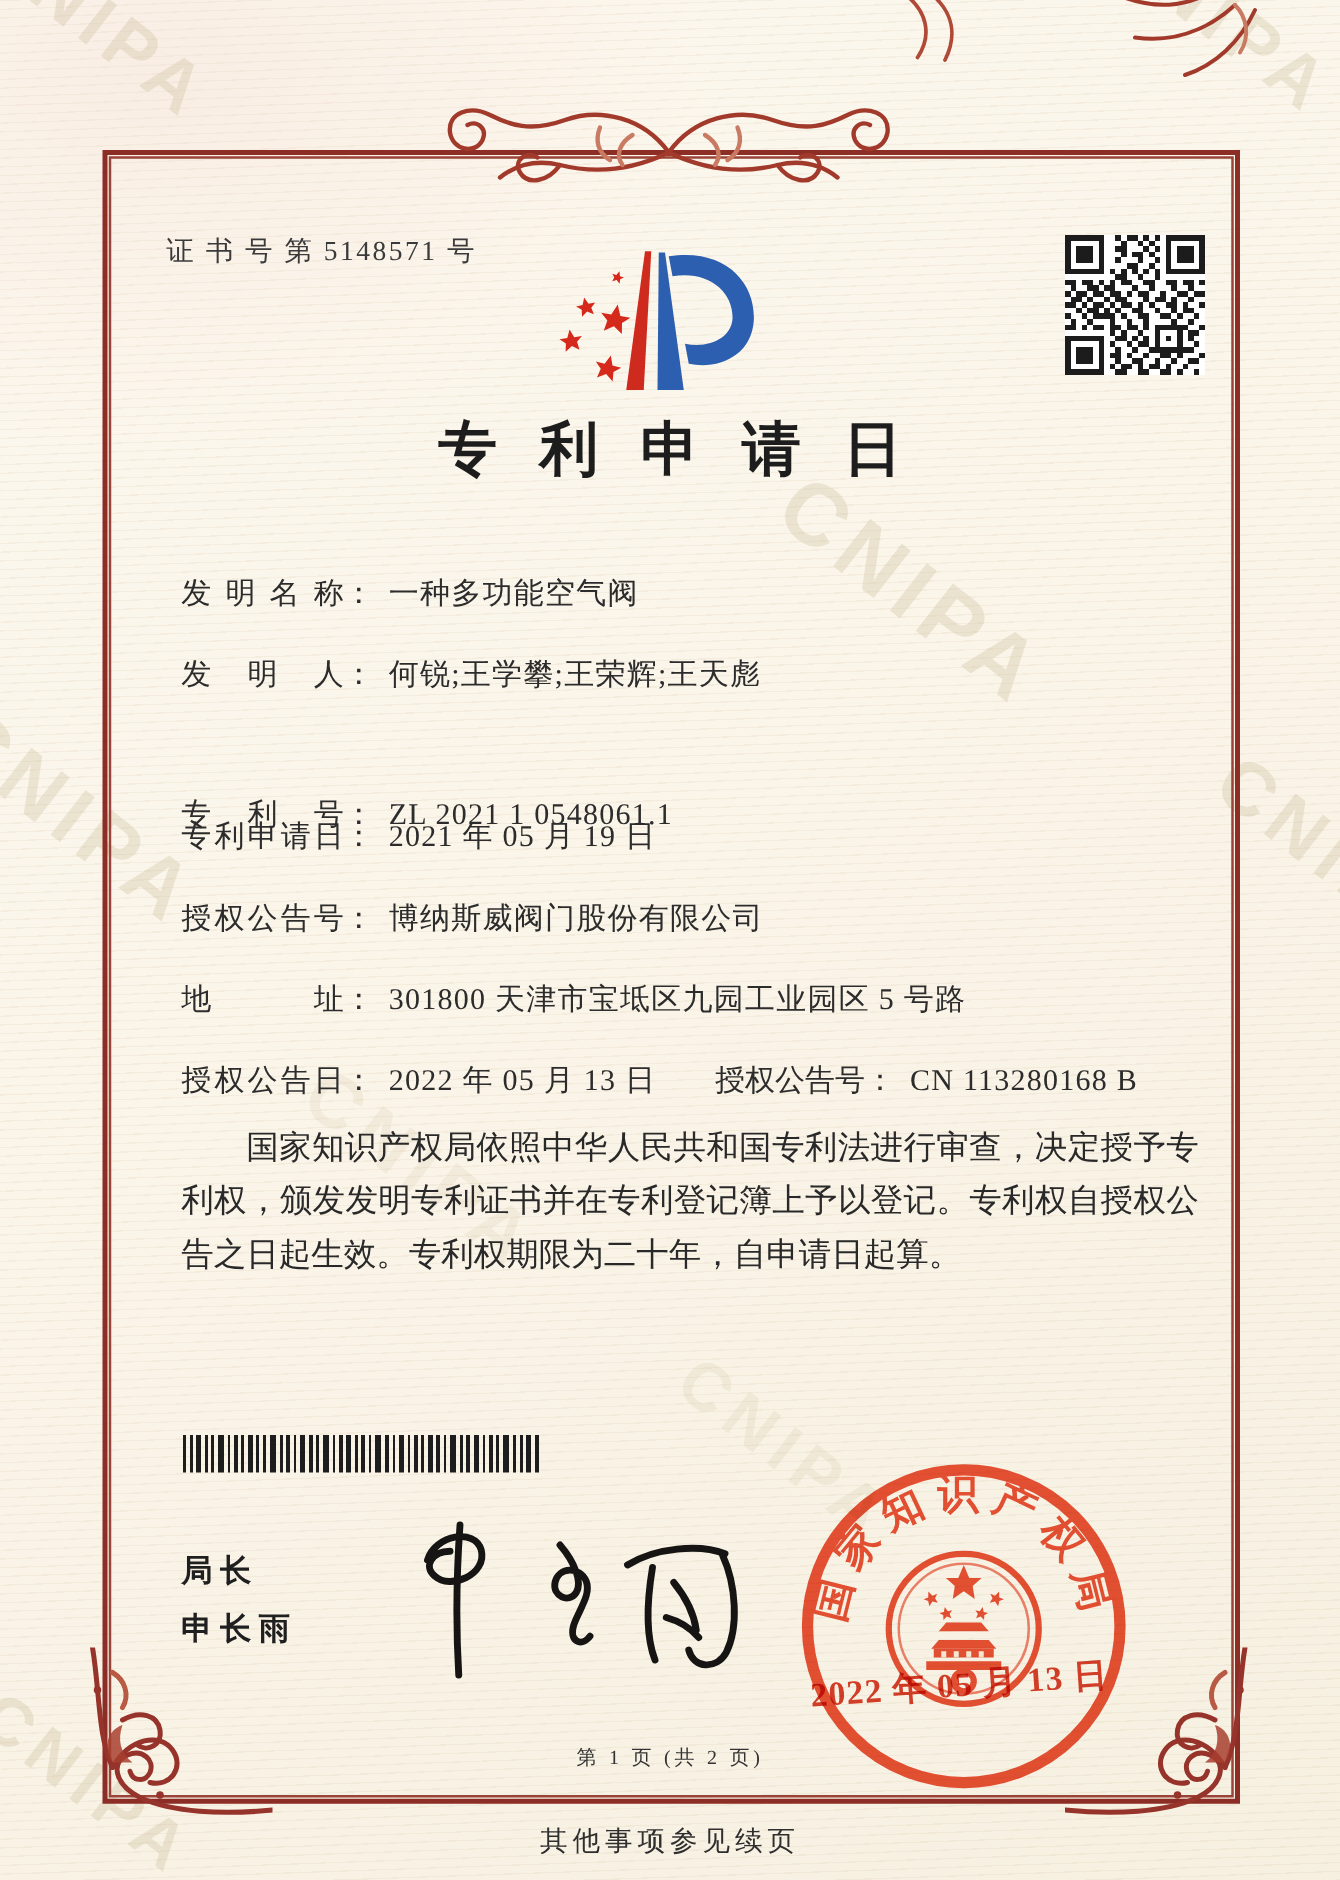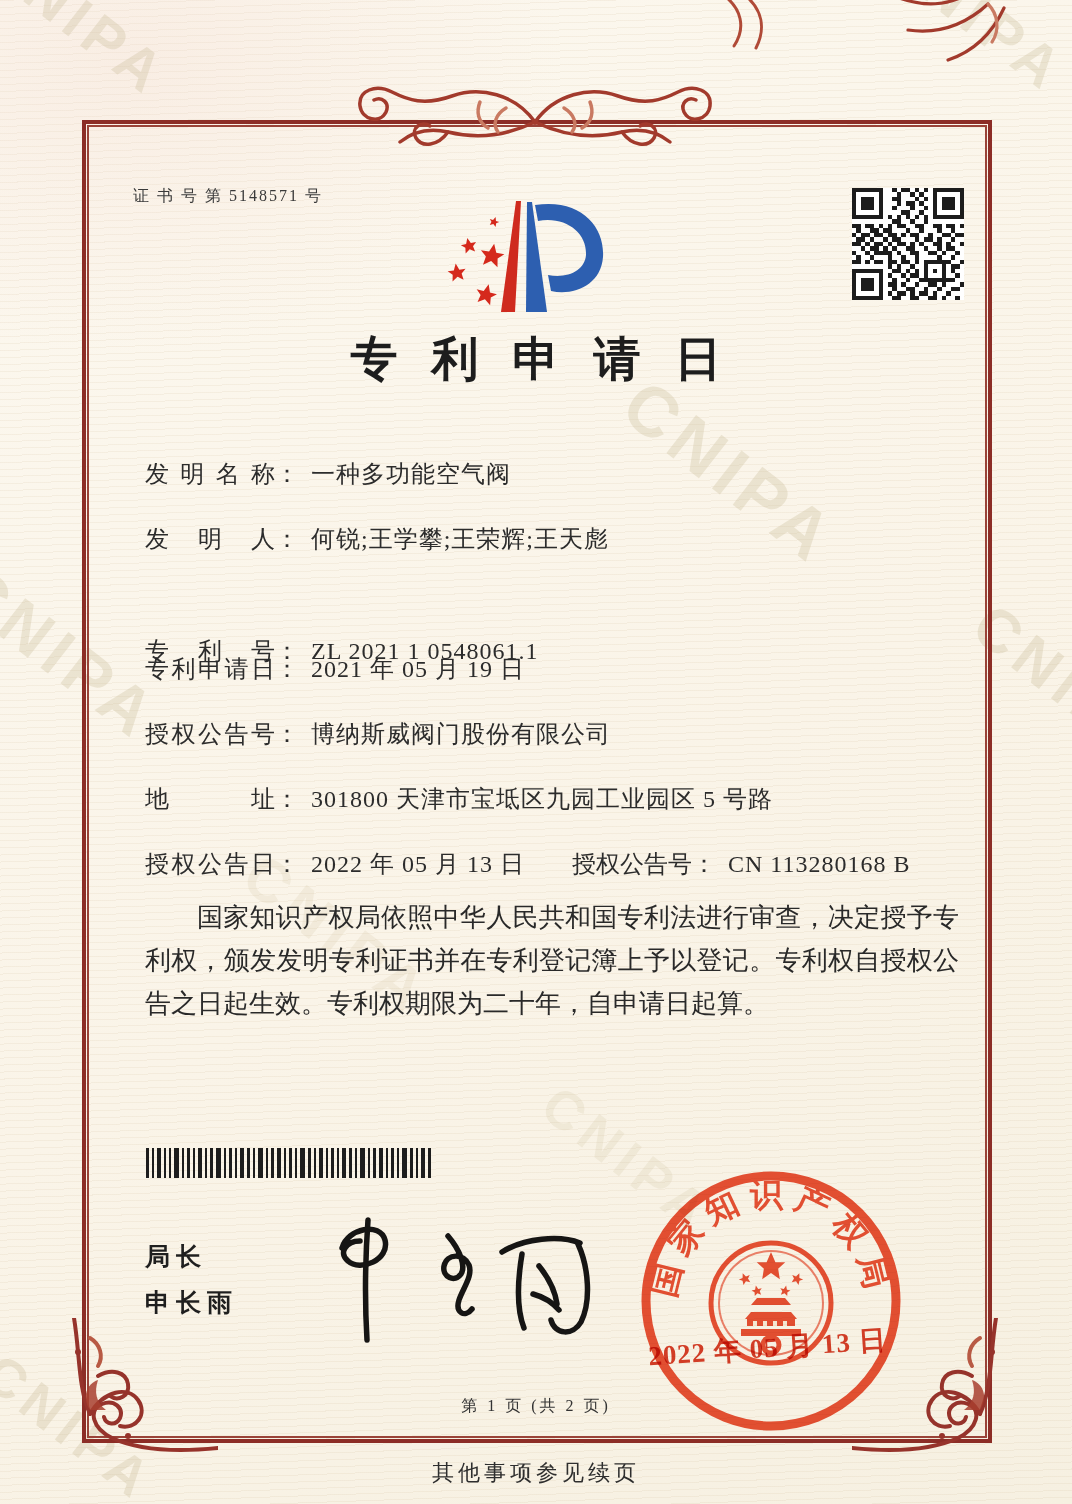--- a/index.html
+++ b/index.html
@@ -13,21 +13,21 @@
     font-family:"Liberation Serif", serif;color:#222;
   }
   .wm{
     position:absolute;font-family:"Liberation Sans", sans-serif;font-weight:700;
     transform:rotate(38deg);color:rgba(200,186,148,.30);letter-spacing:7px;white-space:nowrap;
     pointer-events:none;user-select:none;
   }
   .frame{position:absolute;left:82px;top:120px;right:80px;bottom:61px;border:4px solid #8c2d26;}
   .frame::after{content:"";position:absolute;inset:1px;border:2px solid #9a4338;}
   .abs{position:absolute;}
-  .certno{top:186px;left:133px;font-size:16px;color:#3a3a3a;letter-spacing:2px;white-space:nowrap;}
+  .certno{top:186px;left:133px;font-size:22px;color:#3a3a3a;letter-spacing:2px;white-space:nowrap;}
   .title{top:328px;left:0;width:100%;text-align:center;font-size:47px;font-weight:600;
          letter-spacing:34px;text-indent:34px;color:#1d1d1d;white-space:nowrap;}
   .row{position:absolute;left:145px;font-size:24px;color:#2c2c2c;white-space:nowrap;}
   .lbl{display:inline-block;width:130px;text-align:justify;text-align-last:justify;}
   .lbl-plain{display:inline-block;}
   .colon{display:inline-block;margin-right:12px;}
   .val{letter-spacing:1px;}
   .body-text{left:145px;top:896px;width:814px;font-size:26px;line-height:43px;
              color:#292929;text-align:justify;}
   .body-text p{margin:0;text-indent:2em;}

